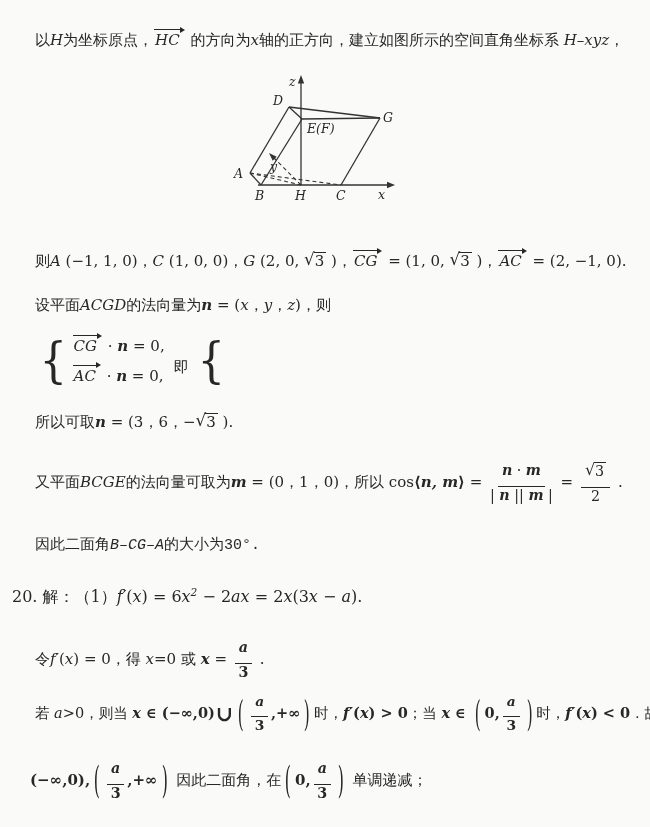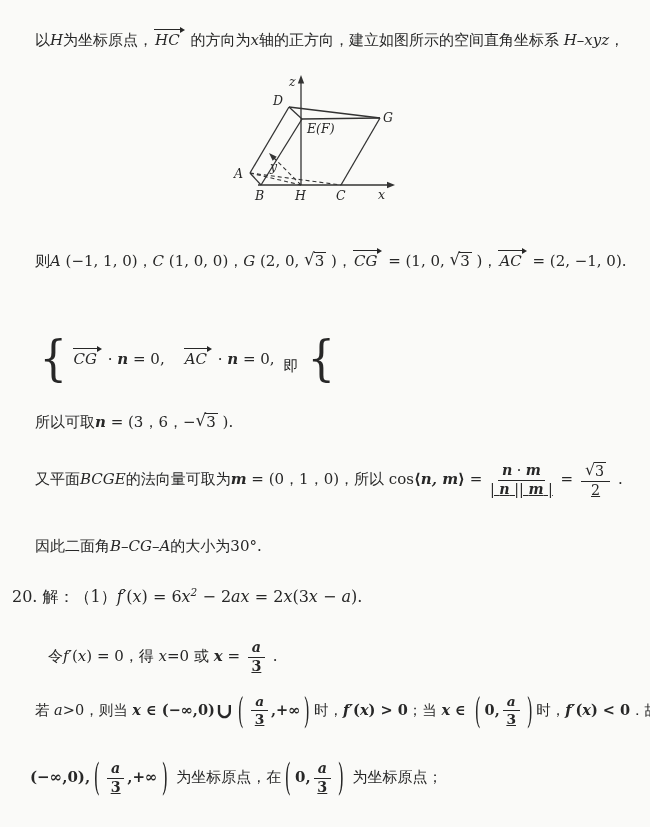--- a/index.html
+++ b/index.html
@@ -21,37 +21,37 @@
   .cup { font-size:145%; vertical-align:-3px; margin:0 1px; }
   .big-delim {
     display:inline-block; transform:scaleY(2.45) scaleX(1.05);
     vertical-align:middle; margin:0 4px; font-weight:400;
   }
   
   .frac {
     display:inline-flex; flex-direction:column; align-items:center;
     vertical-align:middle; margin:0 3px; line-height:1.12; font-size:95%;
   }
-  .frac .num { display:block; border-bottom:1.2px solid #272727; padding:0 4px 1px; }
-  .frac .den { display:block; padding-top:1px;text-decoration:underline; }
+  .frac .num { display:block; border-bottom:1.2px solid #272727; padding:0 4px 7px; }
+  .frac .den { display:block; padding-top:1px; }
   
   .sqrt { display:inline-block; white-space:nowrap; }
   .sqsign { display:inline-block; font-size:1.12em; position:relative; top:-1.5px; margin-right:-1px; }
   .rad { display:inline-block; border-top:1.2px solid #272727; line-height:1.05; padding:1px 2px 0 1px; }
   
   .vec { position:relative; display:inline-block; font-style:italic; padding:5px 5px 0 1px; line-height:1; margin:0 1px; }
   .vec-bar { position:absolute; top:1px; left:0; right:5px; border-top:1.2px solid #272727; }
   .vec-bar:after {
     content:""; position:absolute; right:-5px; top:-3.5px; width:0; height:0;
     border-left:5px solid #272727; border-top:3px solid transparent; border-bottom:3px solid transparent;
   }
   
   .eqsys { display:flex; align-items:center; }
   .brace { font-size:48px; font-weight:400; line-height:1; transform:scaleX(0.9); margin-right:3px; }
-  .eqcol { display:flex; flex-direction:row; gap:18px; }
+  .eqcol { display:flex; flex-direction:column; gap:8px; }
   .ji { margin:16px 7px 0 9px; }
   
   .diagram { position:absolute; left:228px; top:72px; }
   .diagram line, .diagram polyline { stroke:#333; stroke-width:1.3; fill:none; }
   .diagram .dash { stroke-dasharray:4 3; stroke-width:1.1; }
   .diagram polygon { fill:#333; stroke:none; }
   .diagram text { font-family:"DejaVu Serif","Liberation Serif",serif; font-style:italic; font-size:12.5px; fill:#272727; }
 </style>
 </head>
 <body>
@@ -91,20 +91,21 @@
       <text x="42" y="99">y</text>
       <text x="27" y="128">B</text>
       <text x="67" y="128">H</text>
       <text x="108" y="128">C</text>
       <text x="150" y="127">x</text>
     </g>
   </svg>
 
   <div class="line" style="left:35px; top:249px;"><span>则</span><span class="it">A</span><span> (−1, 1, 0)，</span><span class="it">C</span><span> (1, 0, 0)，</span><span class="it">G</span><span> (2, 0, </span><span class="sqrt"><span class="sqsign">√</span><span class="rad"><span>3</span></span></span><span> )，</span><span class="vec"><span class="vec-bar"></span><span class="vec-txt">CG</span></span><span> = (1, 0, </span><span class="sqrt"><span class="sqsign">√</span><span class="rad"><span>3</span></span></span><span> )，</span><span class="vec"><span class="vec-bar"></span><span class="vec-txt">AC</span></span><span> = (2, −1, 0).</span></div>
 
+  <div class="line" style="left:35px; top:296px;"><span>设平面</span><span class="it">ACGD</span><span>的法向量为</span><span class="bi">n</span><span> = (</span><span class="it">x</span><span>，</span><span class="it">y</span><span>，</span><span class="it">z</span><span>)，则</span></div>
 
   <div class="line eqsys" style="left:38px; top:334px;">
     <span class="brace">{</span>
     <span class="eqcol">
       <span class="eqrow"><span class="vec"><span class="vec-bar"></span><span class="vec-txt">CG</span></span><span> · </span><span class="bi">n</span><span> = 0,</span></span>
       <span class="eqrow"><span class="vec"><span class="vec-bar"></span><span class="vec-txt">AC</span></span><span> · </span><span class="bi">n</span><span> = 0,</span></span>
     </span>
     <span class="ji">即</span>
     <span class="brace">{</span>
   </div>
@@ -112,38 +113,38 @@
   <div class="line" style="left:35px; top:411px;text-align:right;"><span>所以可取</span><span class="bi">n</span><span> = (3，6，−</span><span class="sqrt"><span class="sqsign">√</span><span class="rad"><span>3</span></span></span><span> ).</span></div>
 
   <div class="line" style="left:35px; top:462px;"><span>又平面</span><span class="it">BCGE</span><span>的法向量可取为</span><span class="bi">m</span><span> = (0，1，0)，所以 </span><span>cos</span><span class="b">⟨</span><span class="bi">n, m</span><span class="b">⟩</span><span> = </span><span class="frac">
         <span class="num"><span class="bi">n</span><span> · </span><span class="bi">m</span></span>
         <span class="den"><span>| </span><span class="bi">n</span><span> || </span><span class="bi">m</span><span> |</span></span>
       </span><span> = </span><span class="frac">
         <span class="num"><span class="sqrt"><span class="sqsign">√</span><span class="rad"><span>3</span></span></span></span>
         <span class="den"><span>2</span></span>
       </span><span> .</span></div>
 
-  <div class="line" style="left:35px; top:537px;"><span>因此二面角</span><span class="it">B</span><span>–</span><span class="it">CG</span><span>–</span><span class="it">A</span><span>的大小为30°.</span></div>
+  <div class="line" style="left:35px; top:537px;font-family:Liberation Mono, monospace;"><span>因此二面角</span><span class="it">B</span><span>–</span><span class="it">CG</span><span>–</span><span class="it">A</span><span>的大小为30°.</span></div>
 
   <div class="line" style="left:12px; top:586px; font-size:16px;"><span>20. 解：（1）</span><span class="it">f′</span><span>(</span><span class="it">x</span><span>) = 6</span><span class="it">x</span><span class="sup">2</span><span> − 2</span><span class="it">ax</span><span> = 2</span><span class="it">x</span><span>(3</span><span class="it">x</span><span> − </span><span class="it">a</span><span>).</span></div>
 
-  <div class="line" style="left:48px; top:640px;text-align:center;"><span>令</span><span class="it">f′</span><span>(</span><span class="it">x</span><span>) = 0，得 </span><span class="it">x</span><span>=0 或 </span><span class="bi">x</span><span> = </span><span class="frac">
+  <div class="line" style="left:35px; top:640px;text-align:center;"><span>令</span><span class="it">f′</span><span>(</span><span class="it">x</span><span>) = 0，得 </span><span class="it">x</span><span>=0 或 </span><span class="bi">x</span><span> = </span><span class="frac">
         <span class="num"><span class="bi">a</span></span>
         <span class="den"><span class="b">3</span></span>
       </span><span> .</span></div>
 
   <div class="line" style="left:35px; top:694px; font-size:14.5px;"><span>若 </span><span class="it">a</span><span>&gt;0，则当 </span><span class="bi">x</span><span class="b"> ∈ </span><span class="b">(−∞,0)</span><span class="cup b">∪</span><span class="big-delim">(</span><span class="frac">
         <span class="num"><span class="bi">a</span></span>
         <span class="den"><span class="b">3</span></span>
       </span><span class="b">,+∞</span><span class="big-delim">)</span><span>时，</span><span class="bi">f′</span><span class="b">(</span><span class="bi">x</span><span class="b">) &gt; 0</span><span>；当 </span><span class="bi">x</span><span class="b"> ∈ </span><span class="big-delim">(</span><span class="b">0,</span><span class="frac">
         <span class="num"><span class="bi">a</span></span>
         <span class="den"><span class="b">3</span></span>
       </span><span class="big-delim">)</span><span>时，</span><span class="bi">f′</span><span class="b">(</span><span class="bi">x</span><span class="b">) &lt; 0</span><span>．故 </span></div>
 
   <div class="line" style="left:30px; top:761px;"><span class="b">(−∞,0),</span><span class="big-delim">(</span><span class="frac">
         <span class="num"><span class="bi">a</span></span>
         <span class="den"><span class="b">3</span></span>
-      </span><span class="b">,+∞</span><span class="big-delim">)</span><span> 为坐标原点，在</span><span class="big-delim">(</span><span class="b">0,</span><span class="frac">
+      </span><span class="b">,+∞</span><span class="big-delim">)</span><span> 因此二面角，在</span><span class="big-delim">(</span><span class="b">0,</span><span class="frac">
         <span class="num"><span class="bi">a</span></span>
         <span class="den"><span class="b">3</span></span>
-      </span><span class="big-delim">)</span><span> 为坐标原点；</span></div>
+      </span><span class="big-delim">)</span><span> 单调递减；</span></div>
 
 </div>
 
 </body></html>

